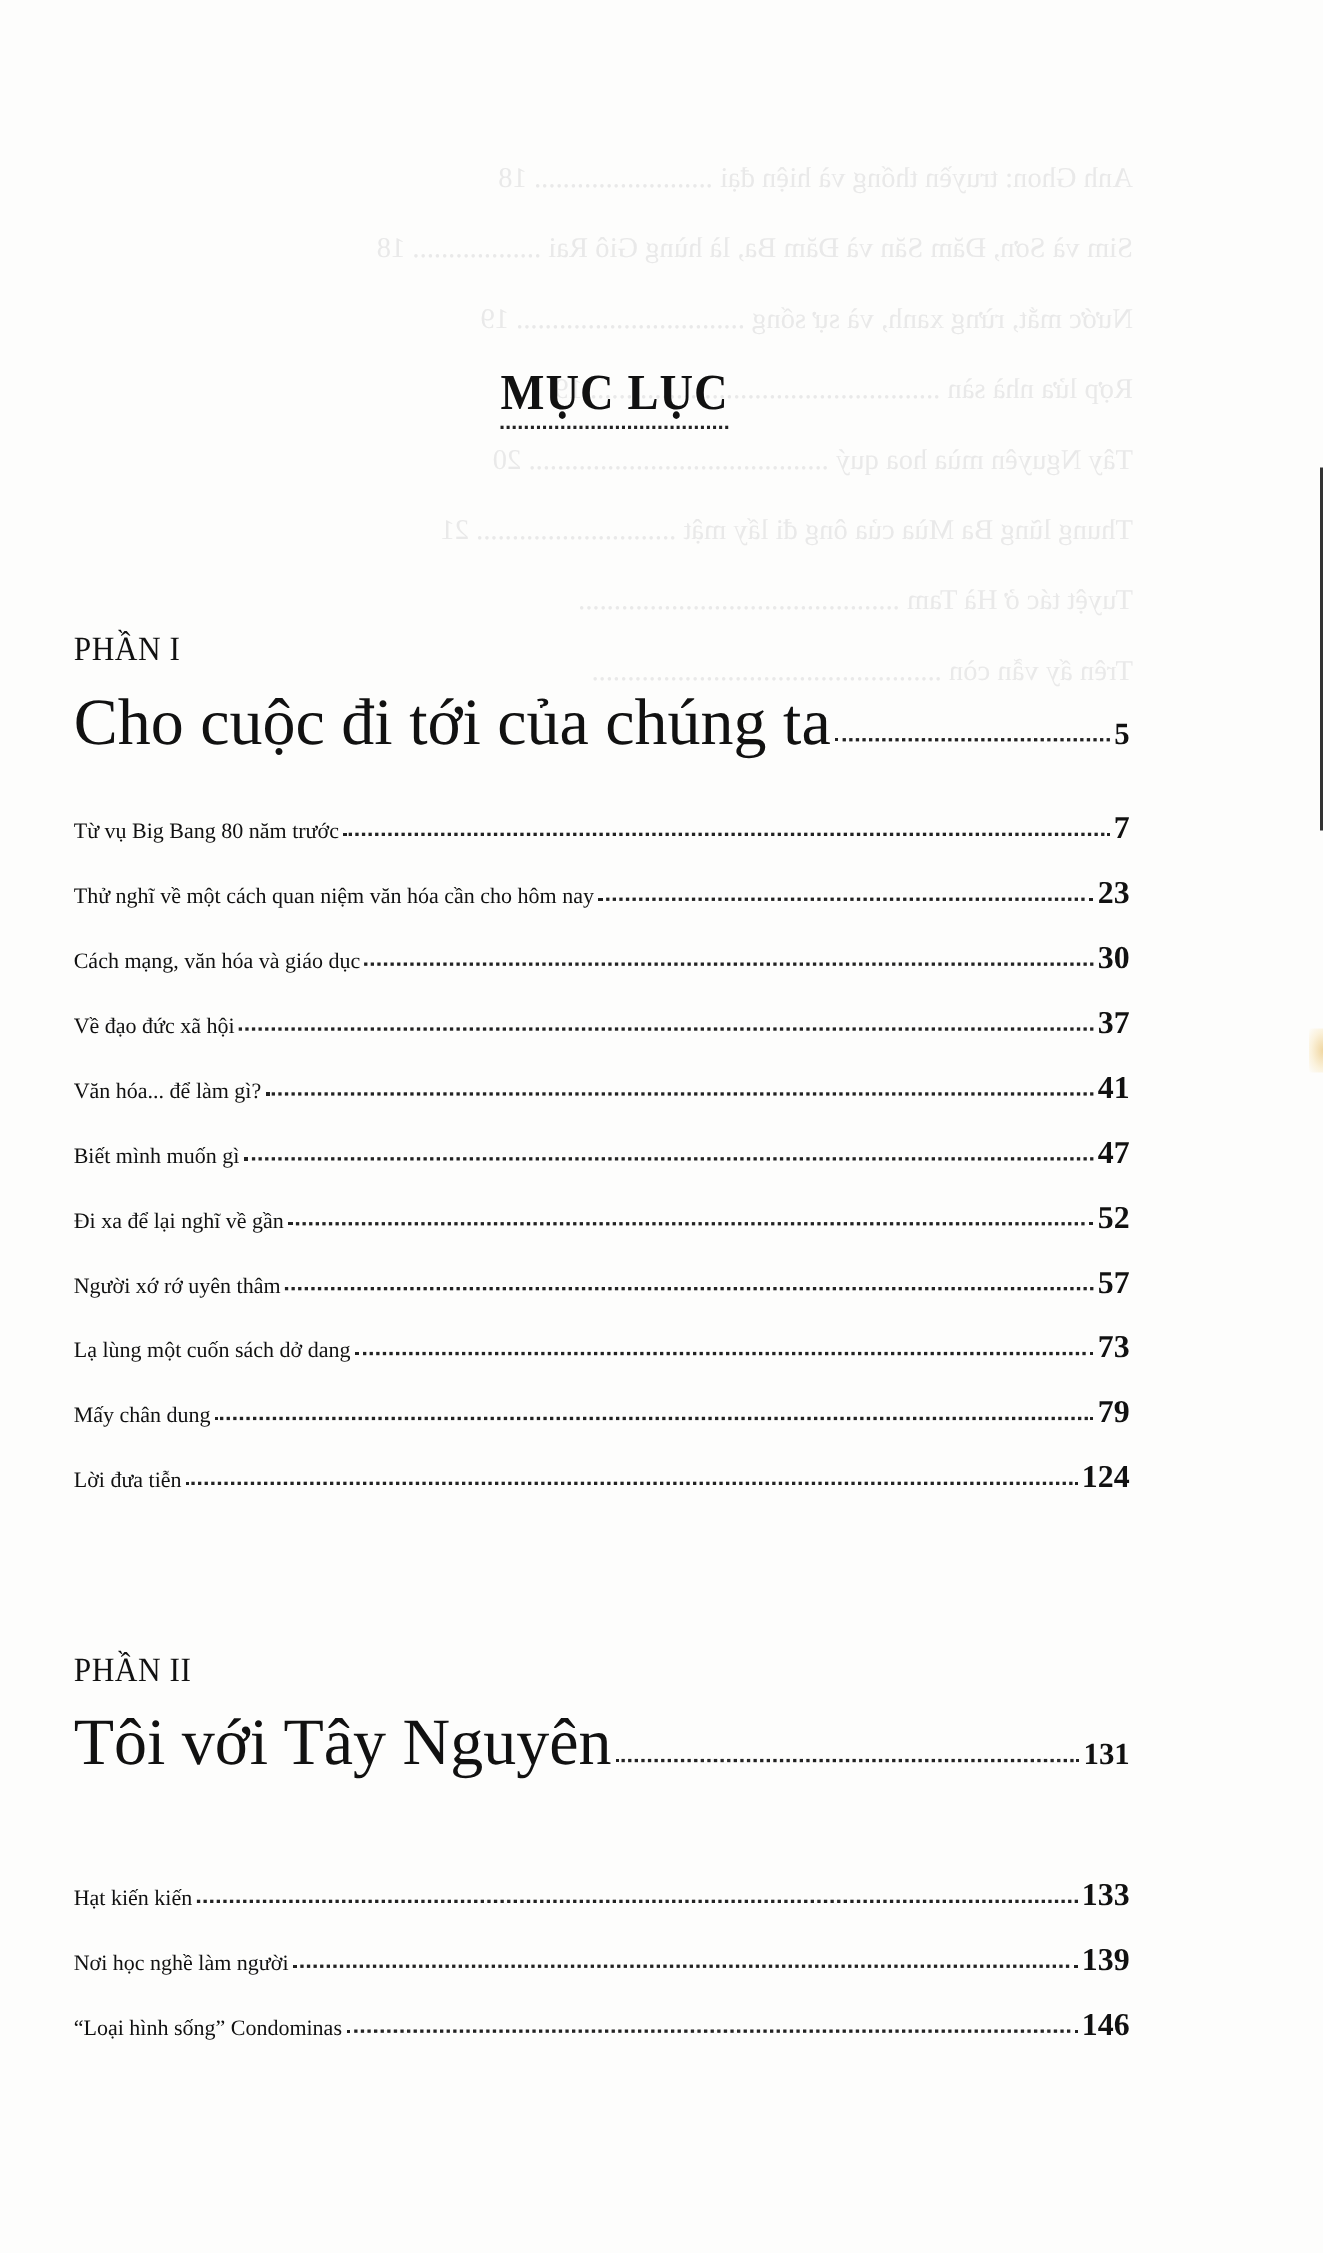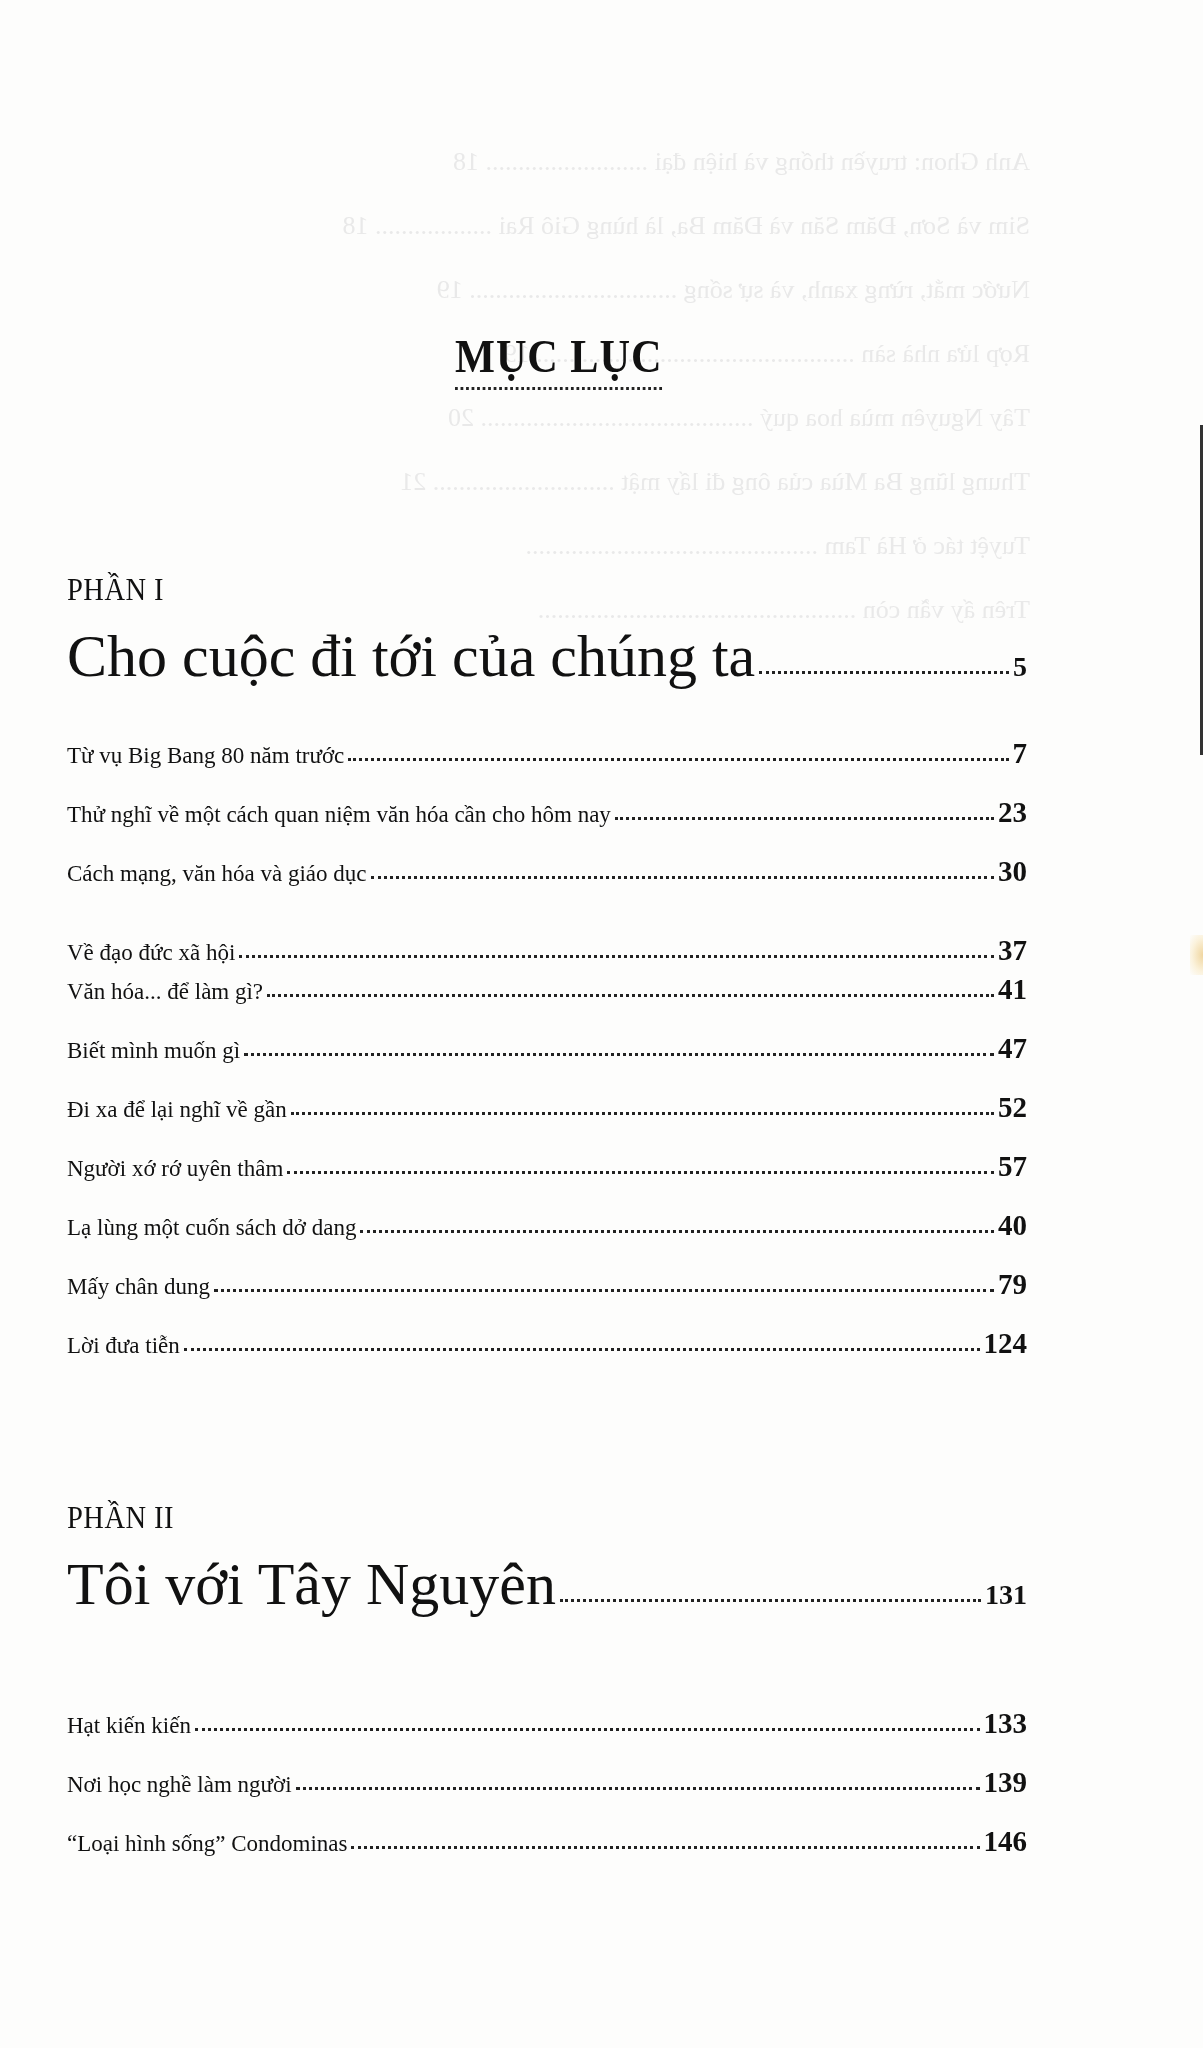--- a/index.html
+++ b/index.html
@@ -41,21 +41,21 @@
   }
   .row .t { white-space: nowrap; transform-origin: left; }
   .row .dots {
     flex: 1; margin: 0 4px; height: 1px;
     border-bottom: 3px dotted #222; position: relative; top: -2px;
   }
   .row .p { white-space: nowrap; font-weight: bold; }
   .row.big .t { font-size: 60px; }
   .row.big .p { font-size: 28px; }
   .row.big { width: 960px; }
-  .row.entry .t { font-size: 23px; }
+  .row.entry .t { font-size: 20px; }
   .row.entry .p { font-size: 29px; }
   .binding {
     position: absolute; left: 1200px; top: 425px; width: 3px; height: 330px;
     background: #333;
   }
   .stain {
     position: absolute; left: 1190px; top: 935px; width: 13px; height: 40px;
     background: radial-gradient(ellipse at right, #f0d6a0 0%, #fbf2dc 60%, transparent 100%);
   }
 </style>
@@ -95,21 +95,21 @@
   <div class="row entry" style="top:796px;">
     <span class="t">Thử nghĩ về một cách quan niệm văn hóa cần cho hôm nay</span>
     <span class="dots"></span>
     <span class="p">23</span>
   </div>
   <div class="row entry" style="top:855px;">
     <span class="t">Cách mạng, văn hóa và giáo dục</span>
     <span class="dots"></span>
     <span class="p">30</span>
   </div>
-  <div class="row entry" style="top:914px;margin-top:20px;">
+  <div class="row entry" style="top:914px;">
     <span class="t">Về đạo đức xã hội</span>
     <span class="dots"></span>
     <span class="p">37</span>
   </div>
   <div class="row entry" style="top:973px;">
     <span class="t">Văn hóa... để làm gì?</span>
     <span class="dots"></span>
     <span class="p">41</span>
   </div>
   <div class="row entry" style="top:1032px;font-family:Liberation Serif, serif;">
@@ -123,21 +123,21 @@
     <span class="p">52</span>
   </div>
   <div class="row entry" style="top:1150px;">
     <span class="t">Người xớ rớ uyên thâm</span>
     <span class="dots"></span>
     <span class="p">57</span>
   </div>
   <div class="row entry" style="top:1209px;text-align:center;">
     <span class="t">Lạ lùng một cuốn sách dở dang</span>
     <span class="dots"></span>
-    <span class="p">40</span>
+    <span class="p">73</span>
   </div>
   <div class="row entry" style="top:1268px;">
     <span class="t">Mấy chân dung</span>
     <span class="dots"></span>
     <span class="p">79</span>
   </div>
   <div class="row entry" style="top:1327px;">
     <span class="t">Lời đưa tiễn</span>
     <span class="dots"></span>
     <span class="p">124</span>

